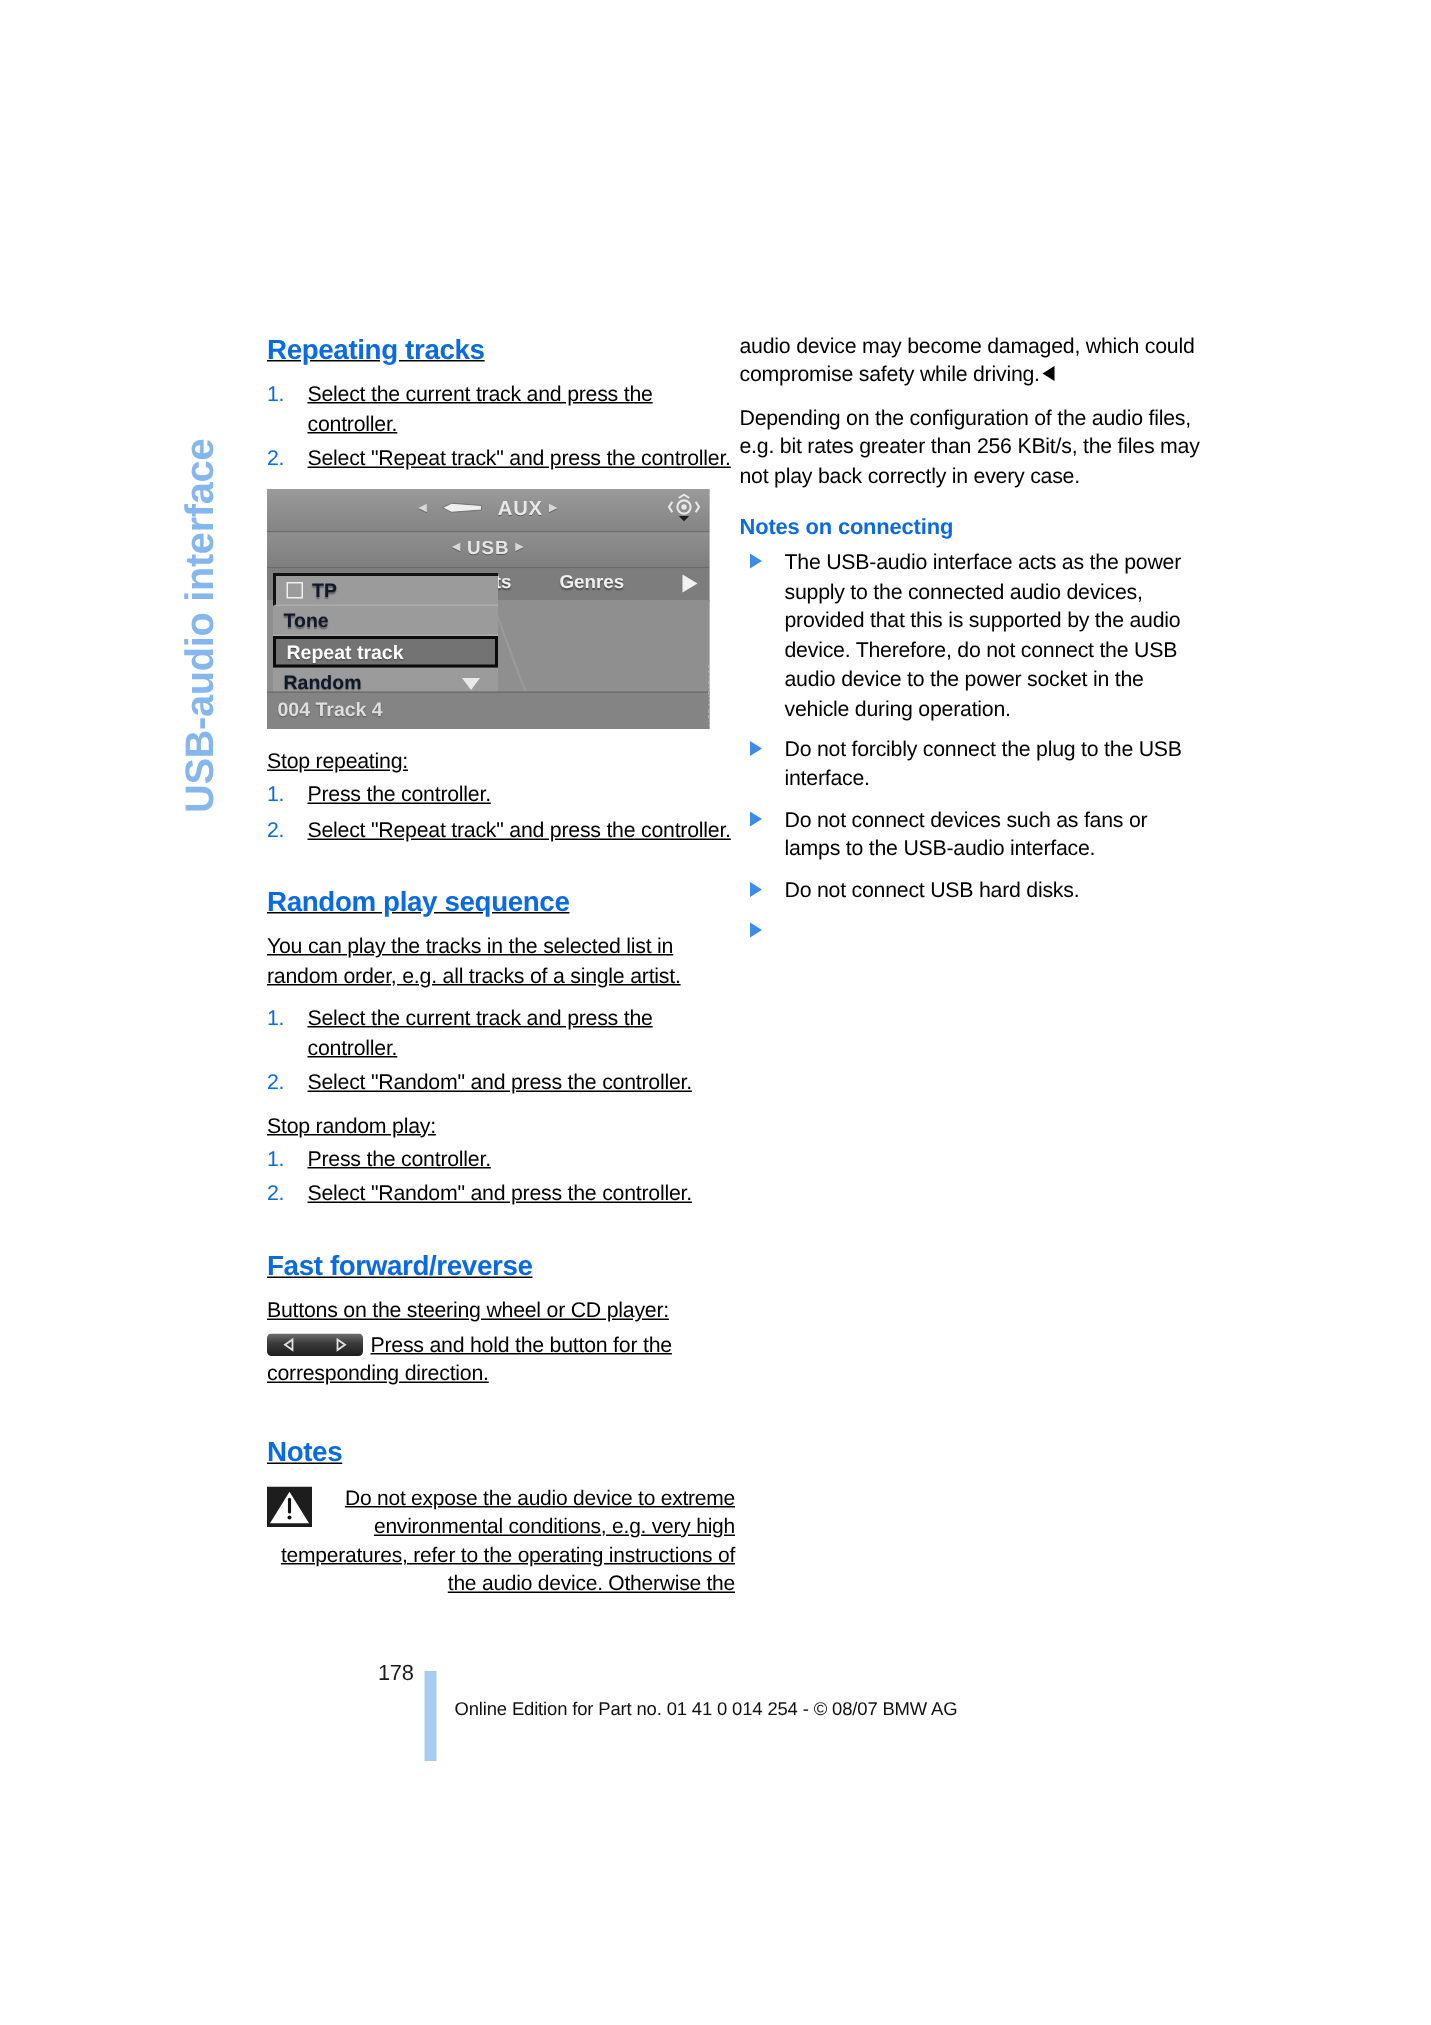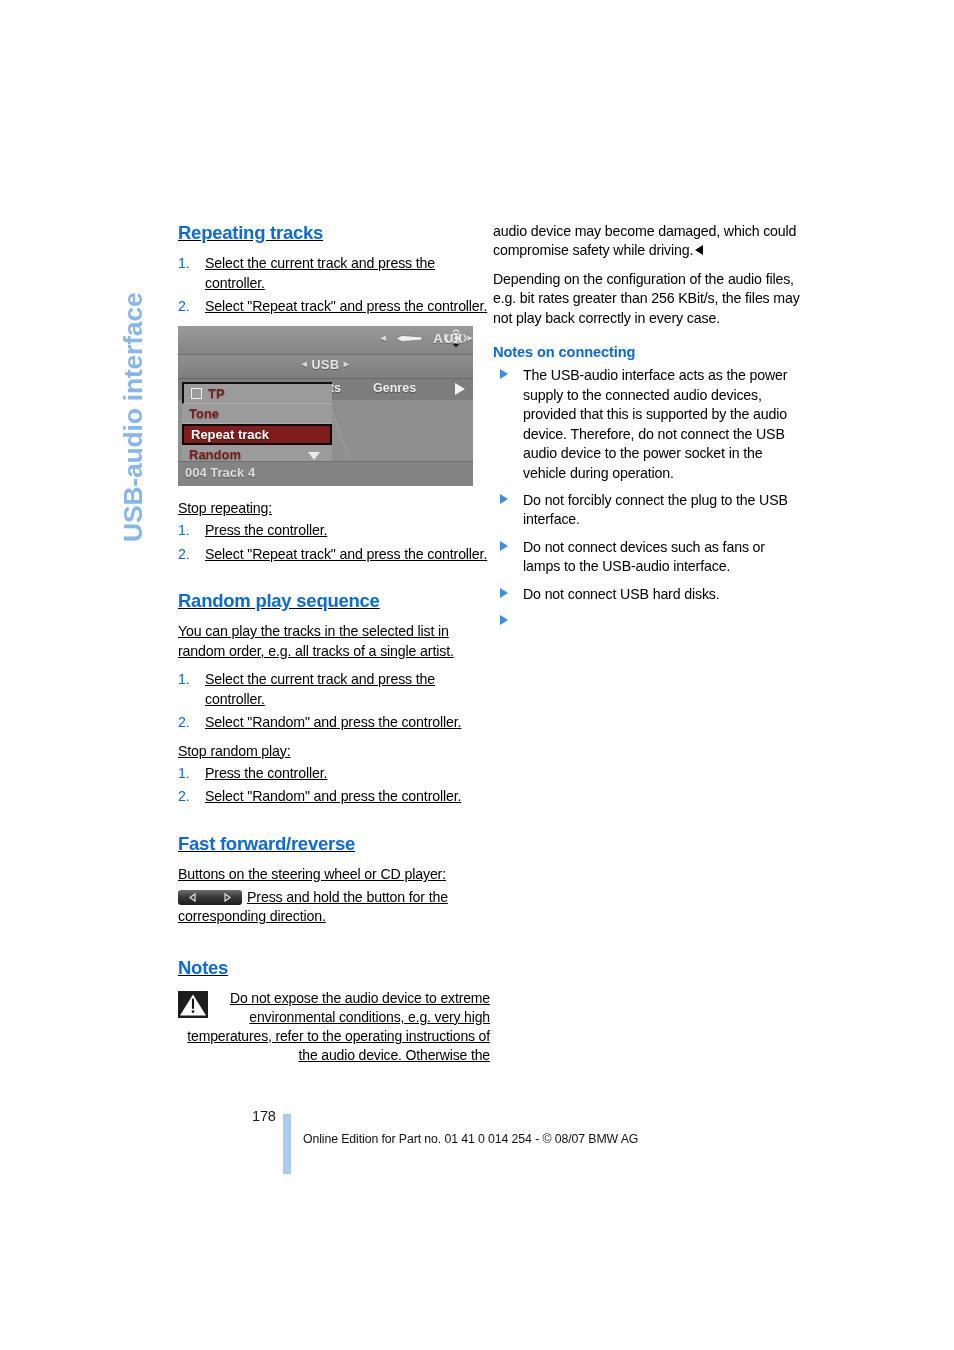--- a/index.html
+++ b/index.html
@@ -140,21 +140,21 @@
     position: absolute;
     left: 0; top: 0; right: 0;
     height: 28px;
     background: linear-gradient(#9a9a9a, #848484);
     border-bottom: 1px solid #6f6f6f;
   }
   .idrive .topbar .label {
     position: absolute;
     left: 0; right: 0;
     top: 5px;
-    text-align: right;
+    text-align: center;
     color: #e8e8e8;
     font-size: 13.5px;
     font-weight: bold;
     letter-spacing: 0.5px;
     text-shadow: 0 1px 0 rgba(0,0,0,.35);
   }
   .idrive .arr {
     color: #d8d8d8;
     font-size: 10px;
     vertical-align: 2px;
@@ -254,35 +254,35 @@
     top: 56px;
     width: 150px;
     background: #9b9b9b;
     border: 0;
   }
   .idrive .menu .mi {
     position: relative;
     height: 20px;
     line-height: 20px;
     padding-left: 7px;
-    color: #7f1d1d;
+    color: #0f172a;
     font-size: 13px;
     font-weight: bold;
     text-shadow: 0 1px 1px rgba(0,0,0,.4);
     border-bottom: 1px solid rgba(255,255,255,.18);
     box-sizing: border-box;
   }
   .idrive .menu .mi.first {
     border-top: 2px solid #111;
     border-left: 2px solid #111;
     height: 22px;
     line-height: 20px;
   }
   .idrive .menu .mi.sel {
-    background: #7f1d1d;
+    background: #737373;
     border: 2px solid #0b0b0b;
     color: #ffffff;
     height: 21px;
     line-height: 17px;
   }
   .idrive .menu .cbx {
     display: inline-block;
     width: 9px;
     height: 9px;
     border: 1.6px solid #f0f0f0;

